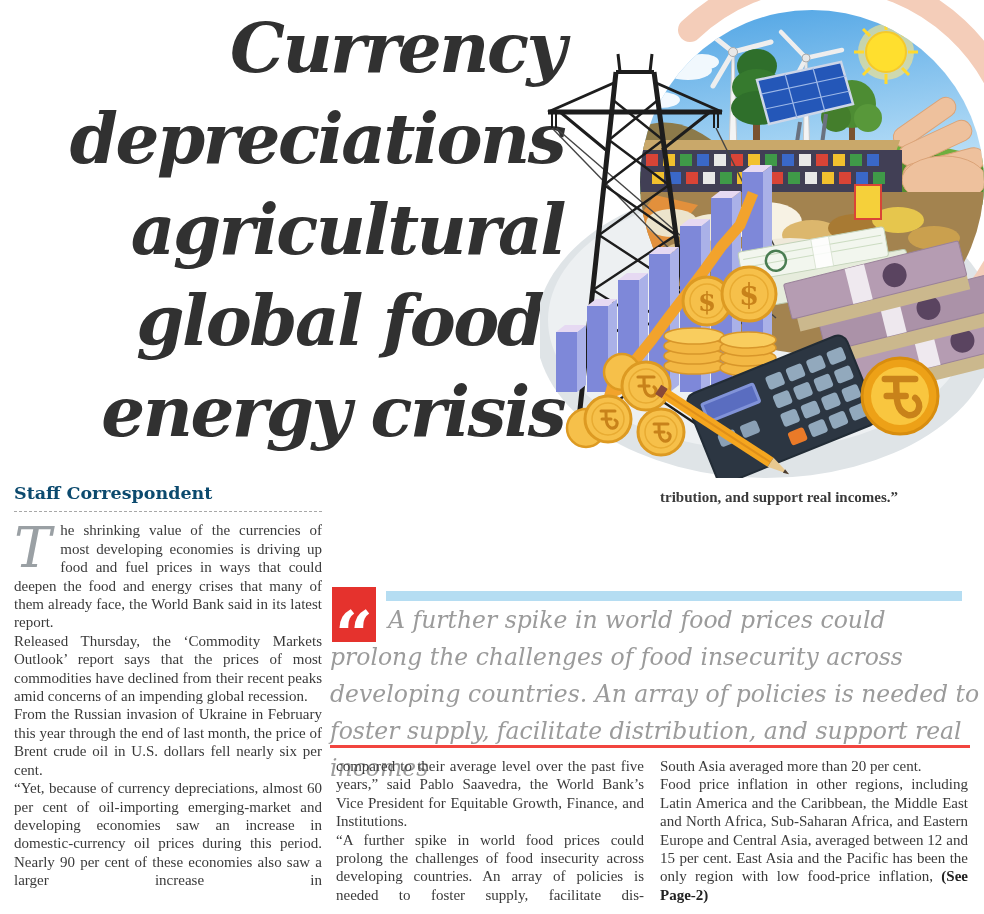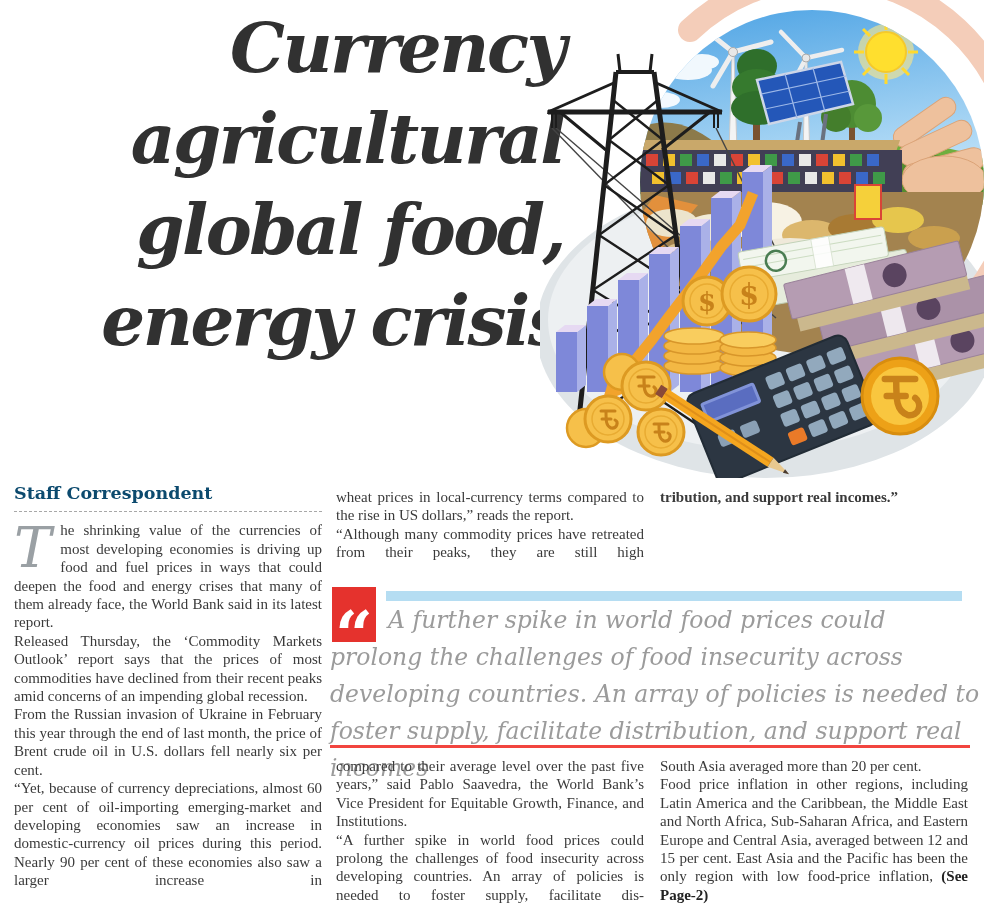--- a/index.html
+++ b/index.html
@@ -38,20 +38,21 @@
   #col2b{left:336px;top:757px;}
   #col3b{left:660px;top:757px;}
 </style>
 </head>
 <body>
 
 <div class="page">
 
   <div class="headline">
     <div>Currency</div>
+    <div>depreciations</div>
     <div>agricultural</div>
     <div>global food,</div>
     <div>energy crisis</div>
   </div>
 
   <div class="illu">
     <svg width="444" height="478" viewBox="540 0 444 478" xmlns="http://www.w3.org/2000/svg">
       <defs>
         <clipPath id="vc">
             <circle cx="812" cy="182" r="172"></circle>
@@ -386,24 +387,20 @@
   <div class="col" id="col1">
     <div class="byline">Staff Correspondent</div>
     <p>
       <span class="dropcap">T</span><span>he shrinking value of the currencies of most developing economies is driving up food and fuel prices in ways that could deepen the food and energy crises that many of them already face, the World Bank said in its latest report.</span>
     </p>
     <p>Released Thursday, the ‘Commodity Markets Outlook’ report says that the prices of most commodities have declined from their recent peaks amid concerns of an impending global recession.</p>
     <p>From the Russian invasion of Ukraine in February this year through the end of last month, the price of Brent crude oil in U.S. dollars fell nearly six per cent.</p>
     <p class="cont">“Yet, because of currency depreciations, almost 60 per cent of oil-importing emerging-market and developing economies saw an increase in domestic-currency oil prices during this period. Nearly 90 per cent of these economies also saw a larger increase in</p>
   </div>
 
-  <div class="col" id="col2t">
-    <p>wheat prices in local-currency terms compared to the rise in US dollars,” reads the report.</p>
-    <p class="cont">“Although many commodity prices have retreated from their peaks, they are still high</p>
-  </div>
 
   <div class="col" id="col3t">
     <p>tribution, and support real incomes.”</p>
   </div>
 
   <div class="quote">
     <div class="q-bar"></div>
     <div class="q-icon">“</div>
     <div class="q-text">A further spike in world food prices could prolong the challenges of food insecurity across developing countries. An array of policies is needed to foster supply, facilitate distribution, and support real incomes</div>
     <div class="q-rule"></div>

